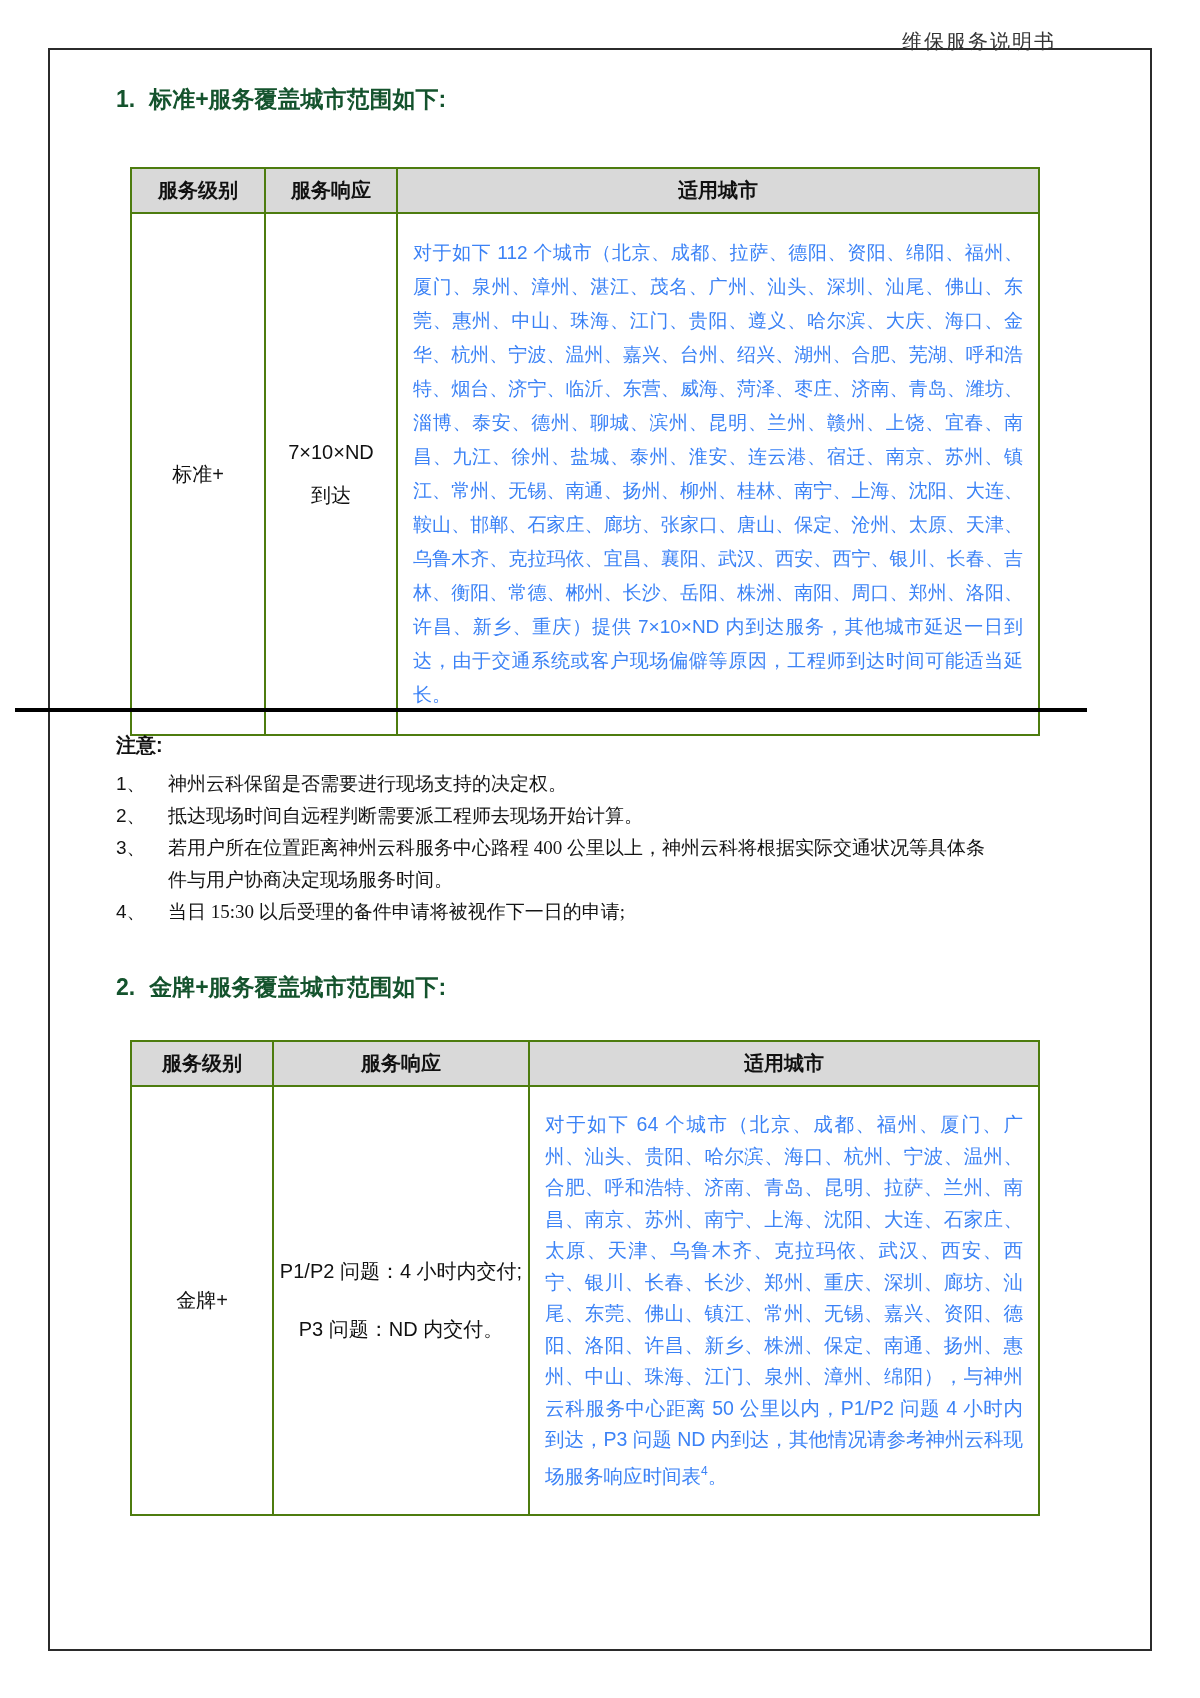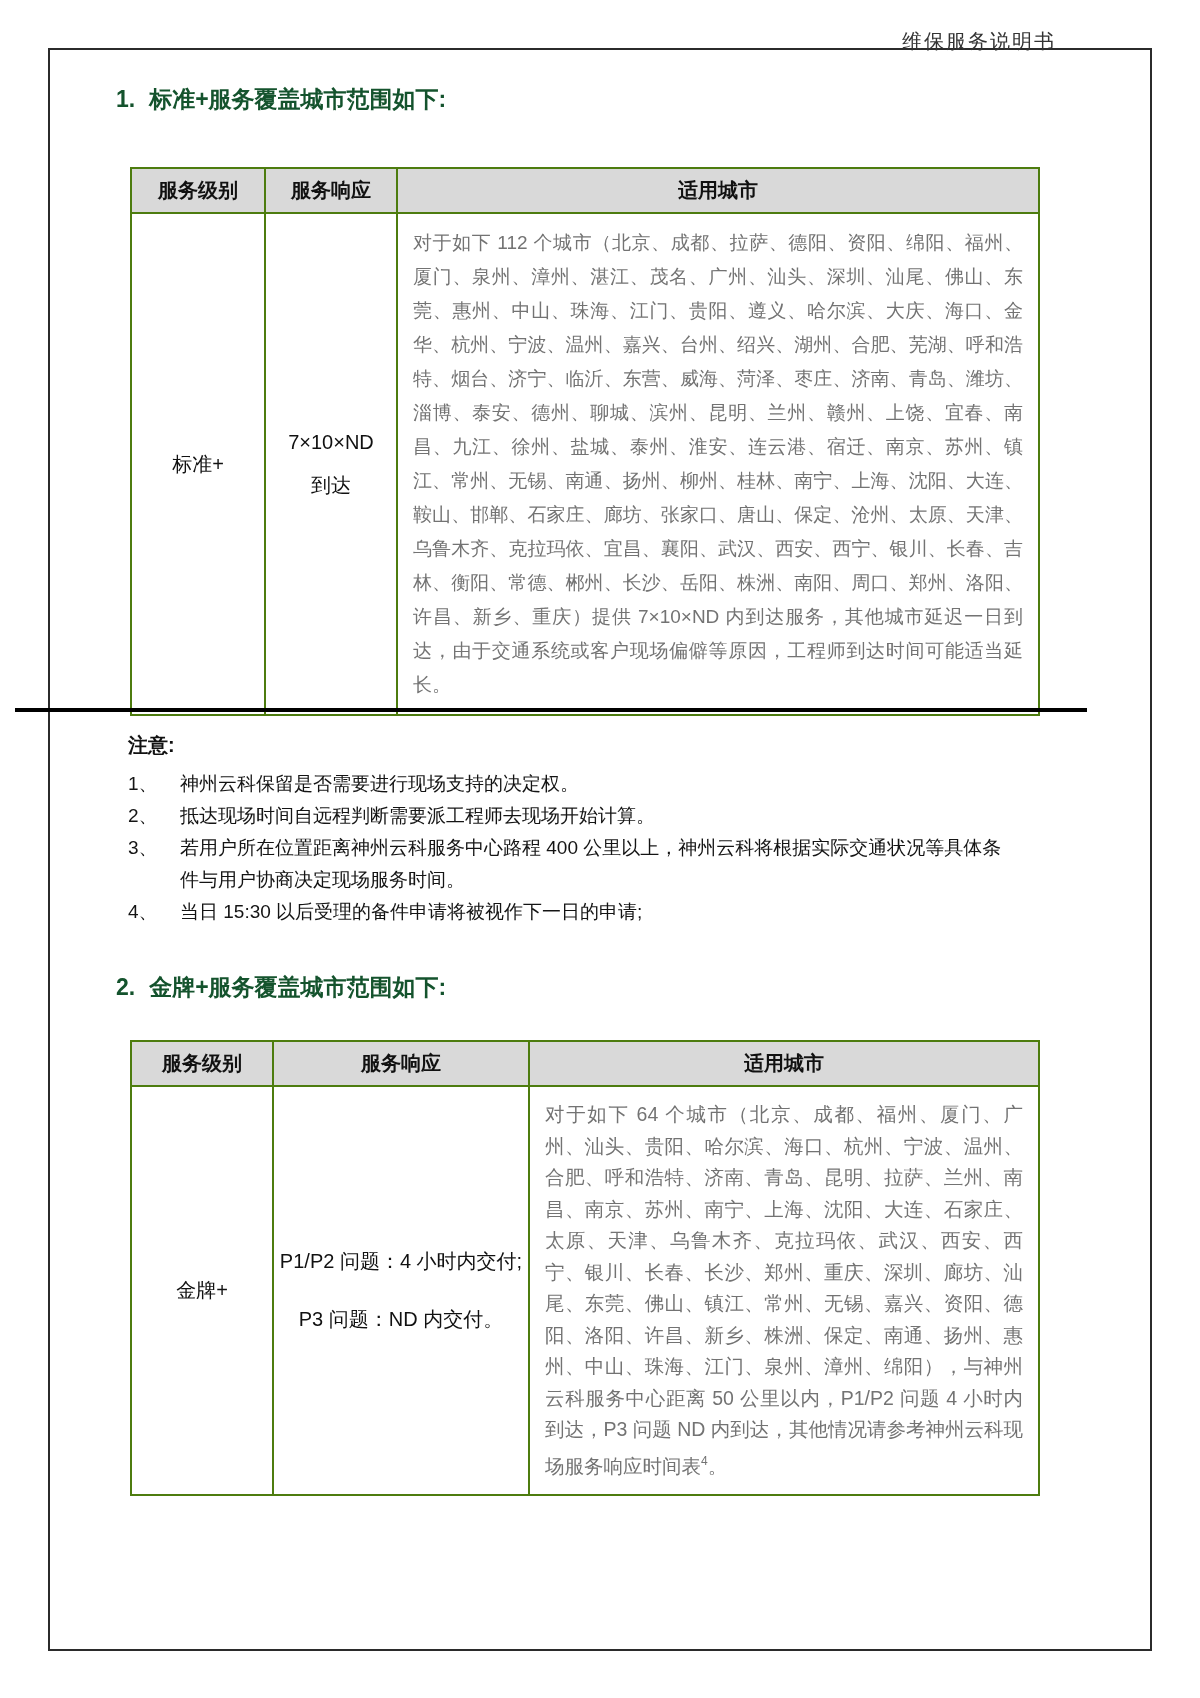--- a/index.html
+++ b/index.html
@@ -30,32 +30,32 @@
     height:45px; text-align:center; vertical-align:middle;
   }
   table.svc td { vertical-align:middle; }
   .table-1 { top:167px; width:908px; }
   .table-2 { top:1040px; width:908px; }
   td.level { text-align:center; font-size:20px; color:#111; }
   td.resp  { text-align:center; font-size:20px; color:#111; }
   .resp-line { line-height:43px; }
   .resp-para { line-height:32px; }
   .resp-gap { height:26px; }
-  td.cities { padding:12px 15px; text-align:justify; color:#737373; }
+  td.cities { padding:22px 15px; text-align:justify; color:#3b82f6; }
   .table-1 td.cities { font-size:19px; line-height:34px; }
   .table-2 td.cities { font-size:19.5px; line-height:31.5px; }
   td.cities sup { font-size:12px; }
 
   .divider { position:absolute; left:15px; top:708px; width:1072px; height:4px; background:#000; }
 
-  .notes { position:absolute; left:128px; top:730px; width:880px; }
+  .notes { position:absolute; left:116px; top:730px; width:880px; }
   .notes-label { font-size:20px; font-weight:bold; color:#111; line-height:30px; margin-bottom:8px; }
   .note-item { display:flex; font-size:19px; color:#141414; line-height:32px; }
   .note-num { width:52px; flex:0 0 52px; }
-  .note-text { flex:1; }
+  .note-text { flex:1;font-family:Liberation Serif, serif; }
 
   .footer {
     position:absolute; left:0; top:1526px; width:100%; text-align:center;
     font-family:"Liberation Serif","DejaVu Serif",serif; font-size:19px; color:#111;
   }
   .footer .pg { font-weight:bold; }
   .footer .sep { font-weight:normal; padding:0 6px; }
 </style>
 </head>
 <body>

